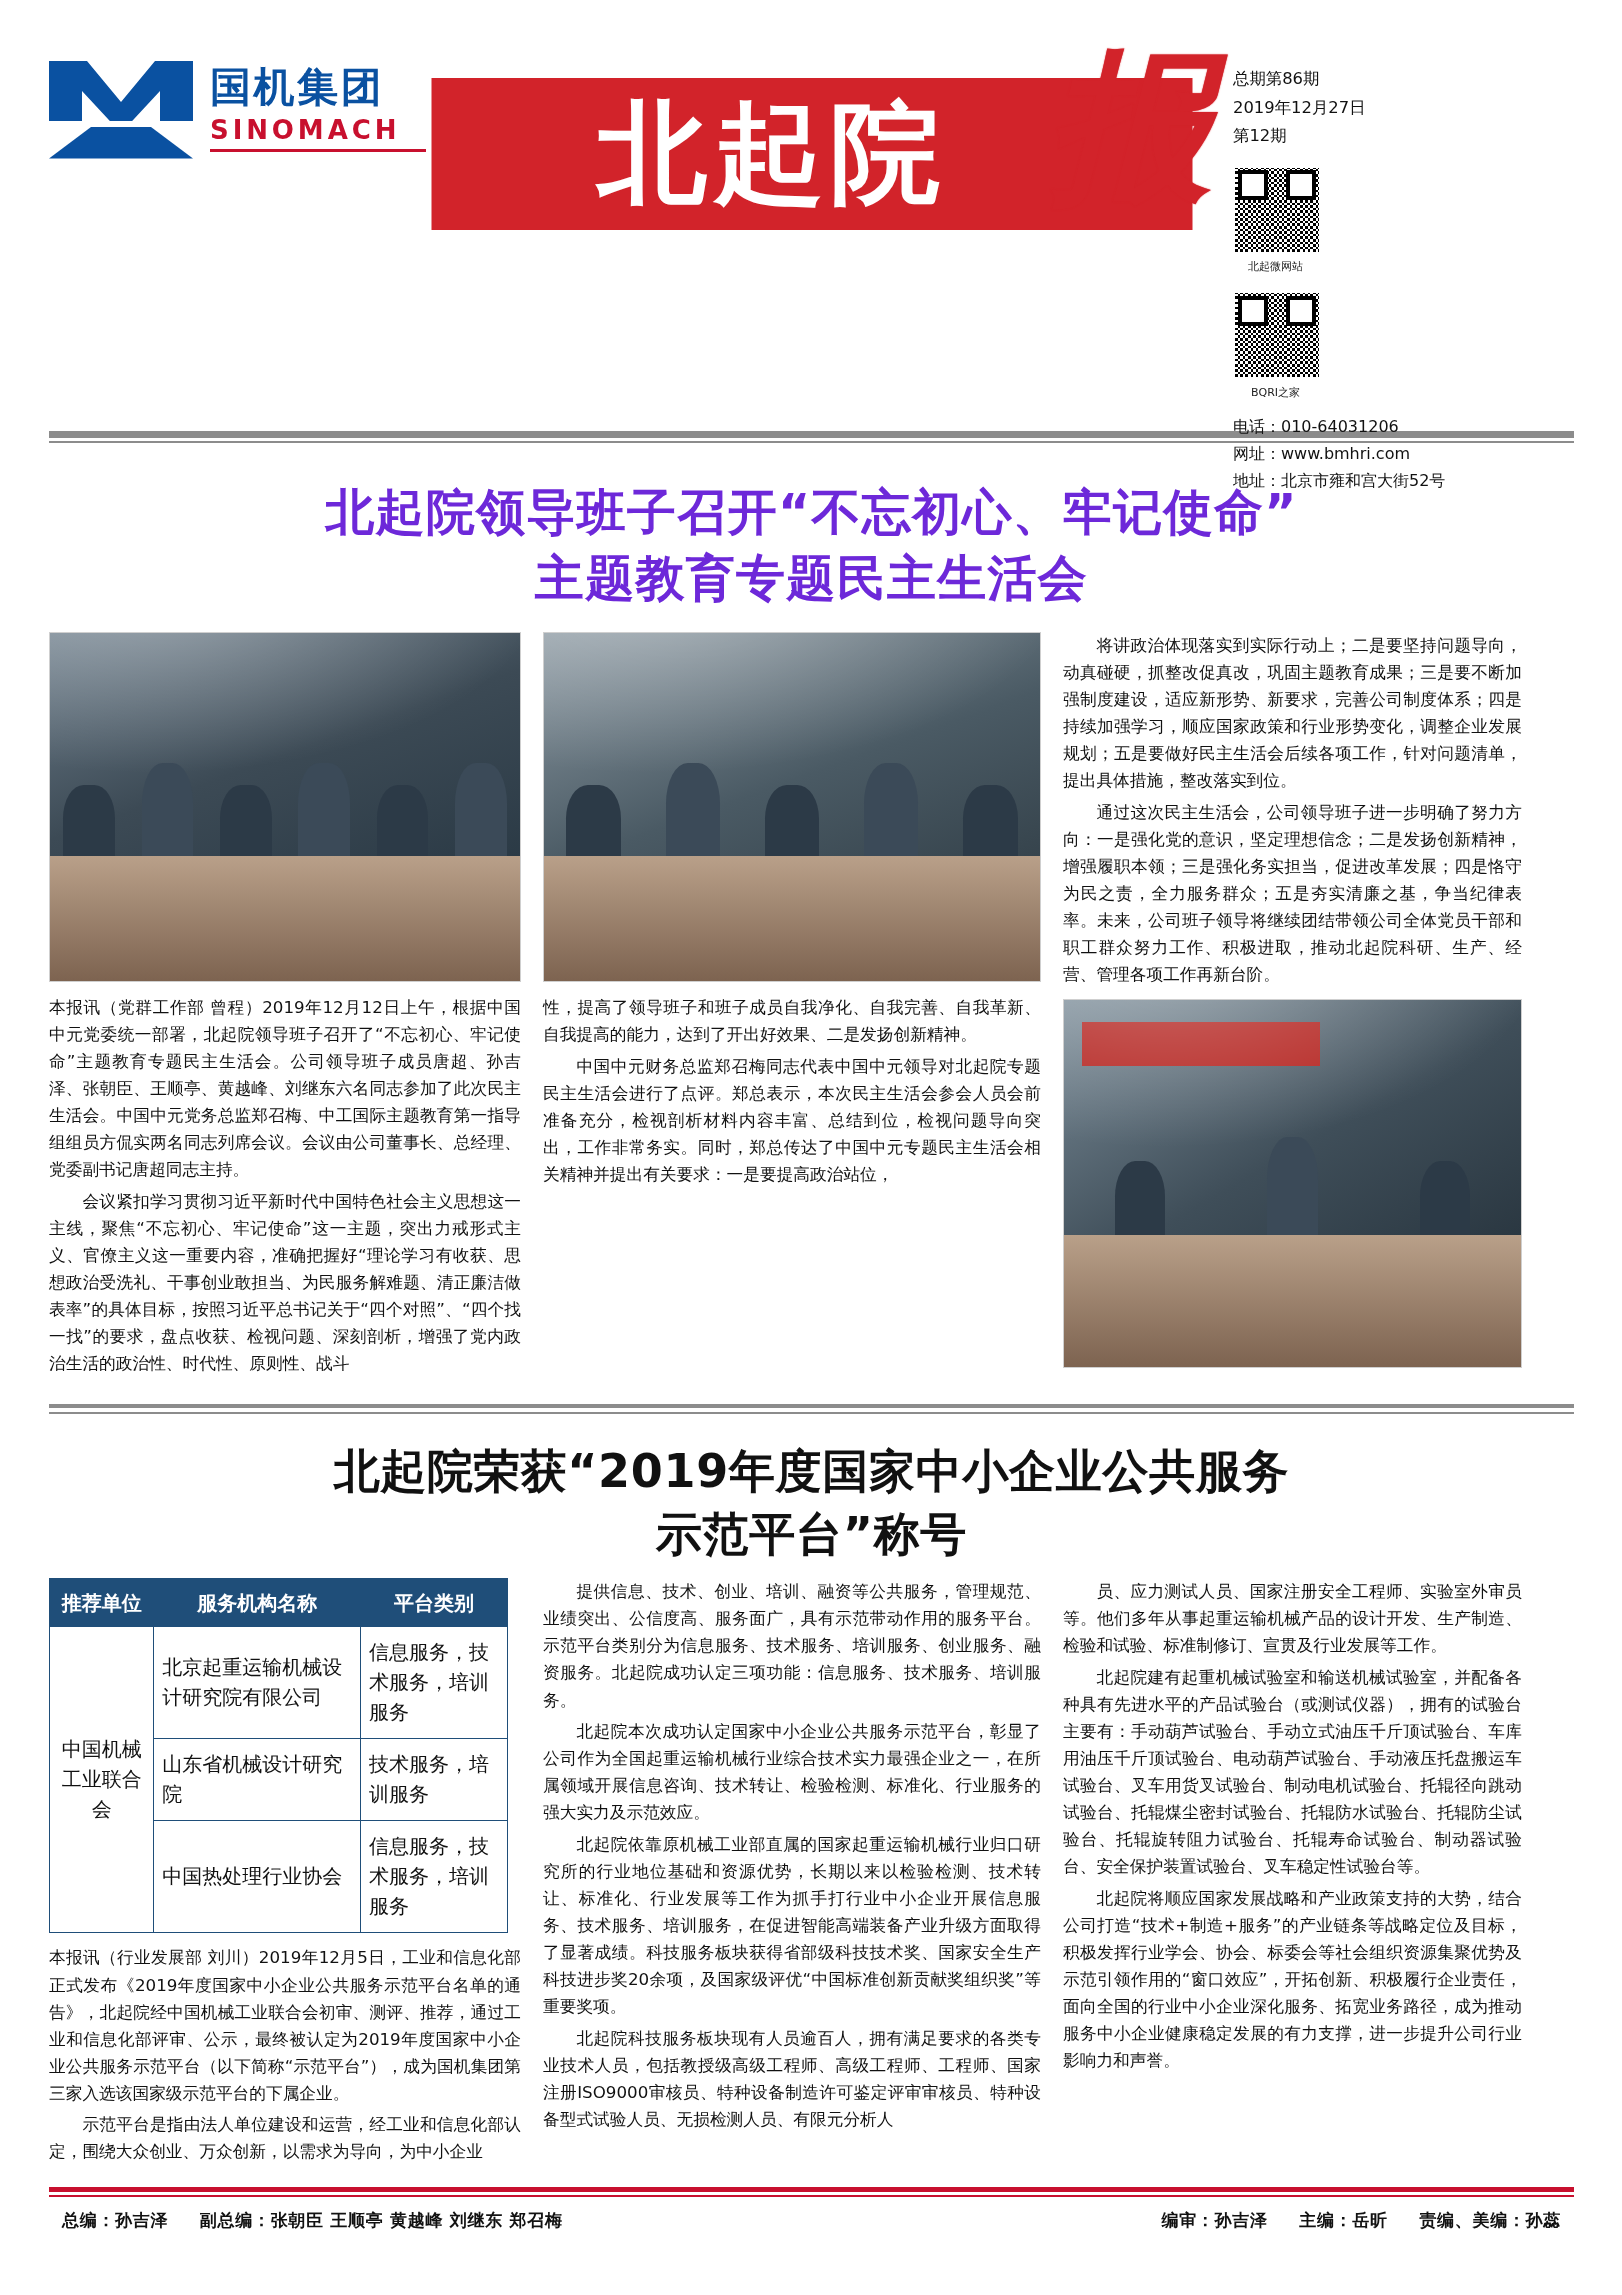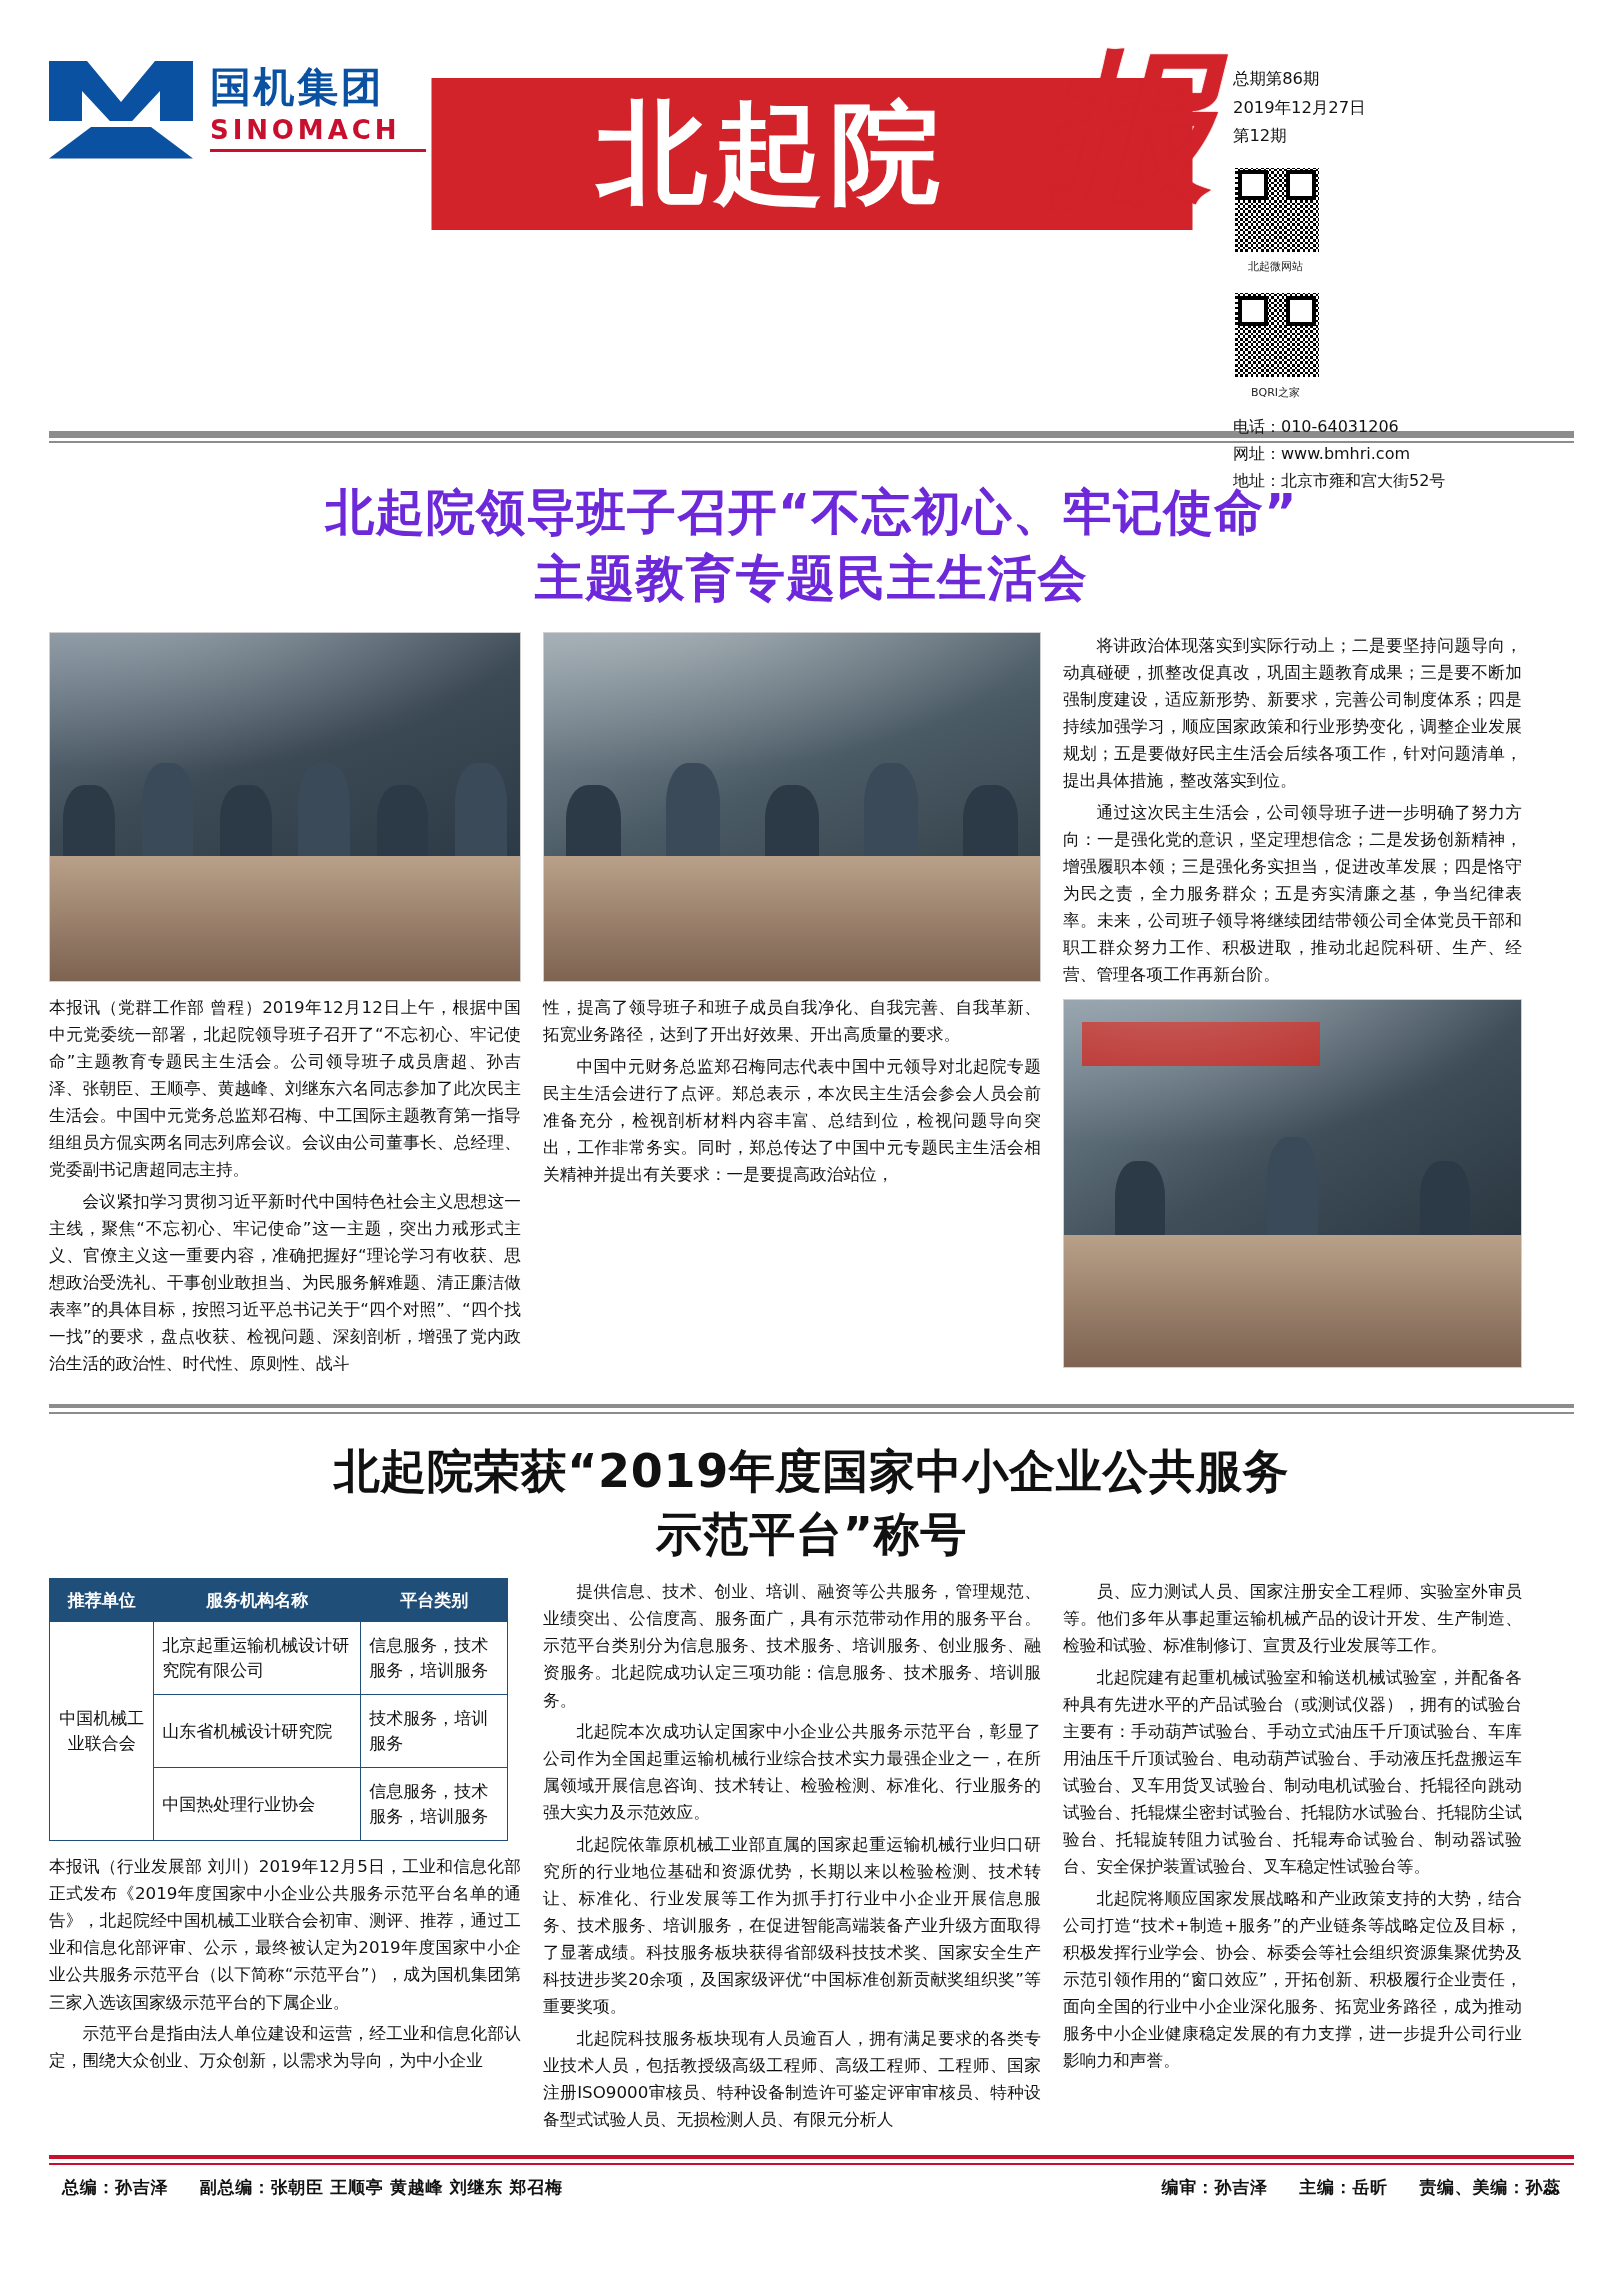--- a/index.html
+++ b/index.html
@@ -142,21 +142,21 @@
     text-align:center;font-weight:bold;color:#111;
     font-size:46px;line-height:1.38;letter-spacing:0.7px;
     margin:26px 19.7px 10.5px 19.7px;
   }
 
   .art2{display:flex;gap:22px;margin-top:11.8px;}
   .art2 .colA{width:472px;}
   .art2 .colB{width:498px;}
   .art2 .colC{width:459px;}
 
-  table.tbl{border-collapse:collapse;width:459px;font-size:17px;}
+  table.tbl{border-collapse:collapse;width:459px;font-size:20px;}
   table.tbl th{
     background:#1f4e79;color:#fff;font-weight:bold;border:0.7px solid #1f4e79;
     padding:9.2px 5.2px;text-align:center;line-height:1.4;
   }
   table.tbl td{
     border:0.7px solid #1f4e79;padding:10.5px 7.9px;vertical-align:middle;line-height:1.5;color:#111;
   }
   td.c1{width:98px;text-align:center;}
   td.c2{width:216px;}
   td.c3{width:144px;}
@@ -256,21 +256,21 @@
         <div class="figs">
             <i></i>
             <i></i>
             <i></i>
             <i></i>
             <i></i>
           </div>
         <div class="tablebar"></div>
       </div>
       <div class="body-txt" style="margin-top:11.8px;">
-        <p class="lead">性，提高了领导班子和班子成员自我净化、自我完善、自我革新、拓宽业务路径，达到了开出好效果、开出高质量的要求。</p>
+        <p class="lead">性，提高了领导班子和班子成员自我净化、自我完善、自我革新、自我提高的能力，达到了开出好效果、二是发扬创新精神。</p>
         <p>中国中元财务总监郑召梅同志代表中国中元领导对北起院专题民主生活会进行了点评。郑总表示，本次民主生活会参会人员会前准备充分，检视剖析材料内容丰富、总结到位，检视问题导向突出，工作非常务实。同时，郑总传达了中国中元专题民主生活会相关精神并提出有关要求：一是要提高政治站位，</p>
       </div>
     </div>
 
     <div class="colC">
       <div class="body-txt">
         <p>将讲政治体现落实到实际行动上；二是要坚持问题导向，动真碰硬，抓整改促真改，巩固主题教育成果；三是要不断加强制度建设，适应新形势、新要求，完善公司制度体系；四是持续加强学习，顺应国家政策和行业形势变化，调整企业发展规划；五是要做好民主生活会后续各项工作，针对问题清单，提出具体措施，整改落实到位。</p>
         <p>通过这次民主生活会，公司领导班子进一步明确了努力方向：一是强化党的意识，坚定理想信念；二是发扬创新精神，增强履职本领；三是强化务实担当，促进改革发展；四是恪守为民之责，全力服务群众；五是夯实清廉之基，争当纪律表率。未来，公司班子领导将继续团结带领公司全体党员干部和职工群众努力工作、积极进取，推动北起院科研、生产、经营、管理各项工作再新台阶。</p>
       </div>
       <div class="photo p3" style="margin-top:10.5px;">

